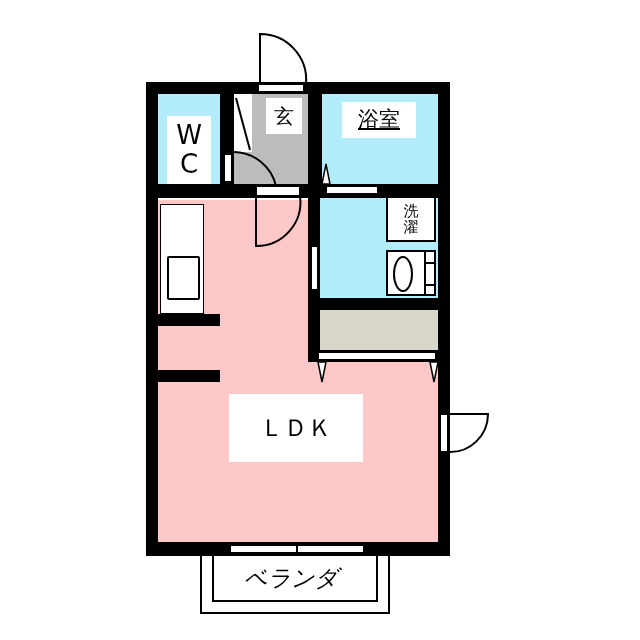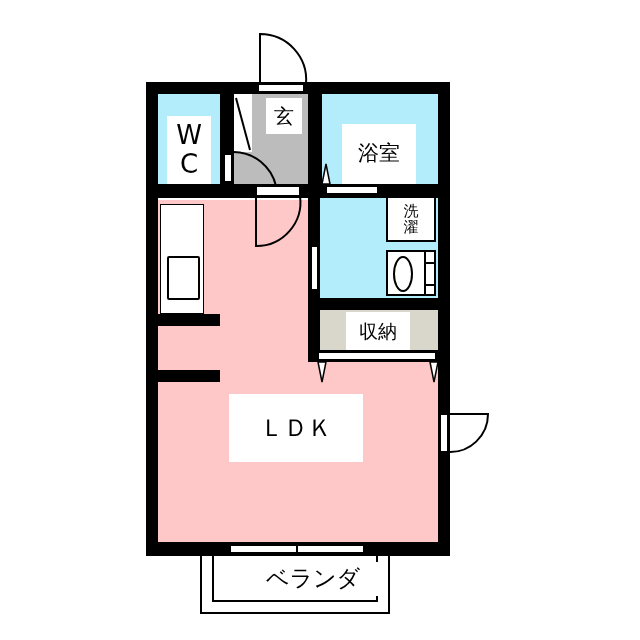--- a/index.html
+++ b/index.html
@@ -75,19 +75,18 @@
   <div class="abs" style="left:393px;top:256px;width:20px;height:36px;border:2px solid #000;border-radius:50%;"></div>
   <div class="abs" style="left:424px;top:250px;width:2px;height:46px;background:#000;"></div>
   <div class="abs" style="left:424px;top:262px;width:12px;height:2px;background:#000;"></div>
   <div class="abs" style="left:424px;top:284px;width:12px;height:2px;background:#000;"></div>
 
   <div class="abs label" style="left:167px;top:116px;width:44px;height:68px;flex-direction:column;font-size:26px;">
     <span>W</span>
     <span>C</span>
   </div>
   <div class="abs label" style="left:266px;top:98px;width:36px;height:36px;font-size:20px;">玄</div>
-  <div class="abs label" style="left:342px;top:124px;width:74px;height:60px;font-size:21px;">浴室</div>
-  <div class="abs label" style="left:346px;top:312px;width:64px;height:38px;font-size:19px;">収納</div>
+  <div class="abs label" style="left:342px;top:102px;width:74px;height:36px;font-size:21px;text-decoration:underline;">浴室</div>
   <div class="abs label" style="left:229px;top:394px;width:134px;height:68px;flex-direction:row;font-size:24px;">
     <span>ＬＤＫ</span>
   </div>
-  <div class="abs label" style="left:240px;top:562px;width:146px;height:34px;font-size:23px;">ベランダ</div>
+  <div class="abs label" style="left:218px;top:562px;width:146px;height:34px;font-size:23px;font-style:italic;">ベランダ</div>
 </div>
 
 </body></html>

